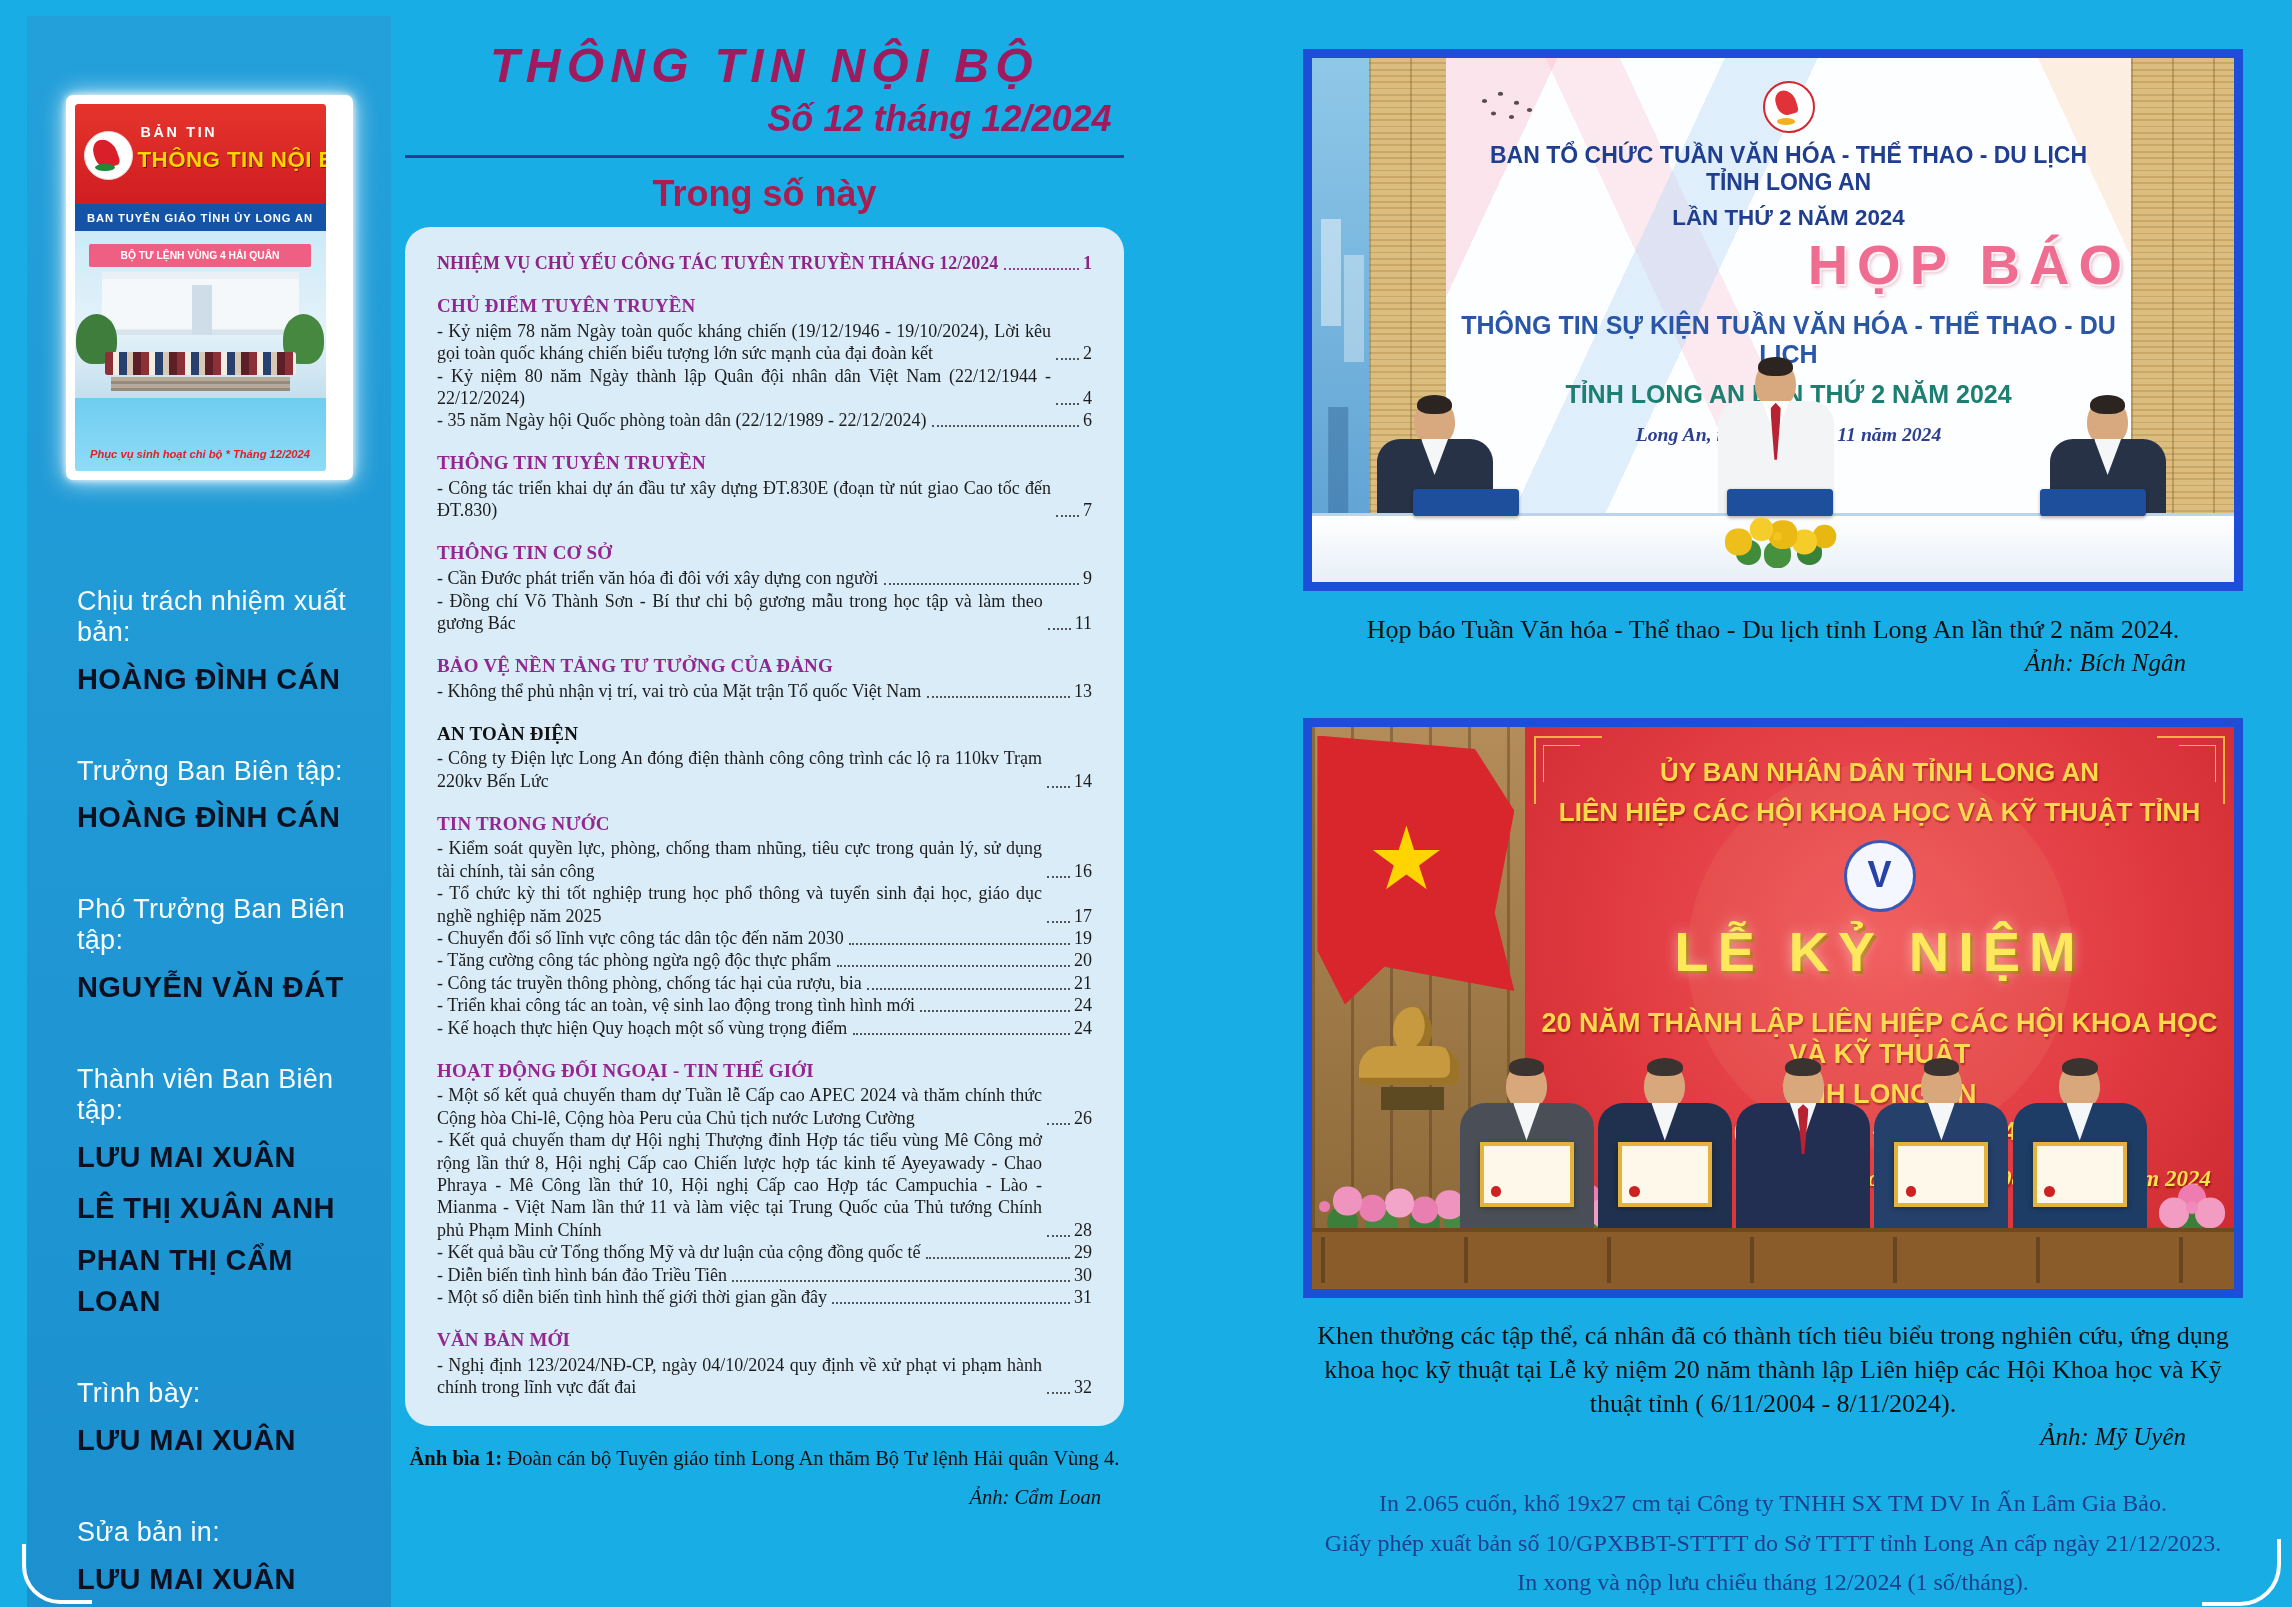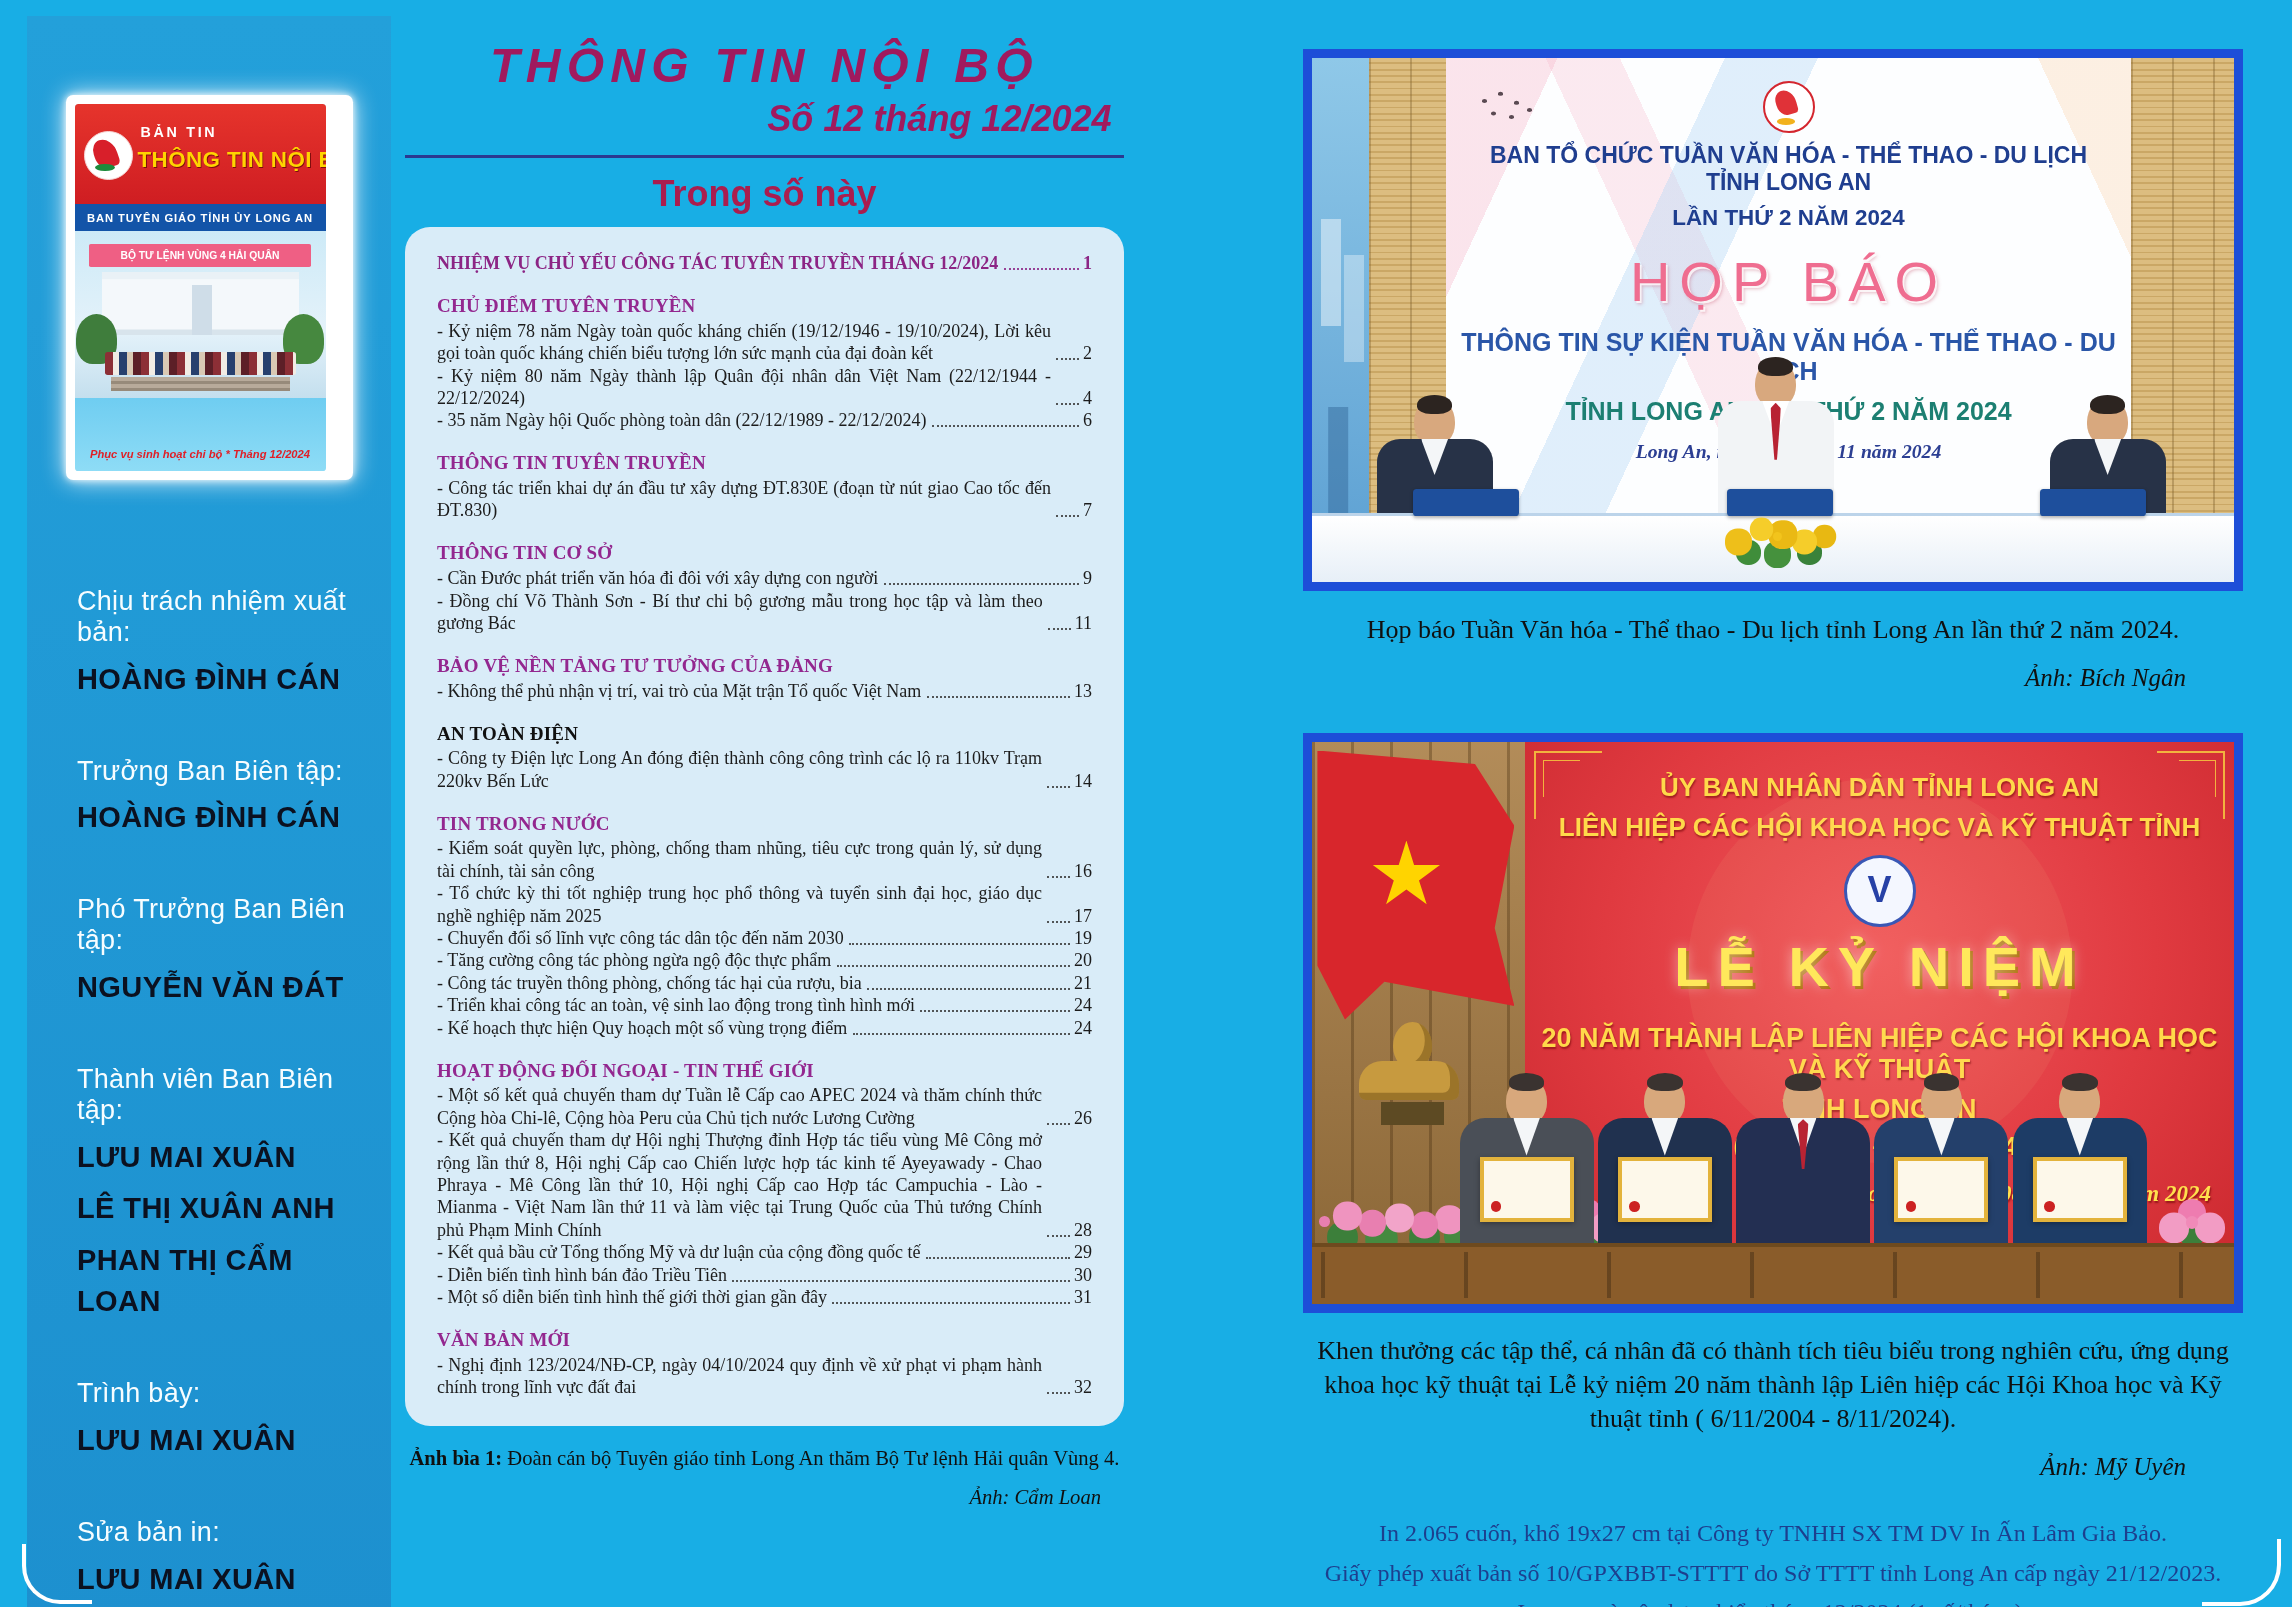--- a/index.html
+++ b/index.html
@@ -85,22 +85,22 @@
       linear-gradient(245deg,rgba(250,205,160,.3) 0 10%,transparent 10% 55%,rgba(246,180,200,.28) 55% 63%,transparent 63%),
       #fdfeff;text-align:center;}
   .birds{position:absolute;left:36px;top:41px;width:5.4px;height:3.6px;border-radius:50%;background:#5a4a52;
       box-shadow:16px -7.2px 0 #5a4a52,32px 1.8px 0 #5a4a52,9px 12.5px 0 #5a4a52,27px 16px 0 #5a4a52,45px 9px 0 #5a4a52;}
   .p1-logo{width:48px;height:48px;border-radius:50%;background:#fff;border:2.7px solid #d4262e;margin:23px auto 9px;position:relative;}
   .p1-logo::before{content:"";position:absolute;left:11.6px;top:7.2px;width:19.7px;height:25px;background:#e03238;
       border-radius:70% 100% 30% 80%;transform:rotate(-16deg);}
   .p1-logo::after{content:"";position:absolute;left:12.5px;bottom:6.3px;width:18px;height:6.3px;background:#f2b21d;border-radius:50%;}
   .p1-org{color:#1f3e8f;font-weight:700;font-size:23px;padding:0 27px;}
   .p1-org2{color:#1f3e8f;font-weight:700;font-size:22.4px;margin-top:9px;}
-  .p1-headline{color:#ef6d90;font-weight:400;font-size:56px;letter-spacing:9px;margin-top:18px;
-      text-shadow:1.8px 1.8px 0 rgba(255,255,255,.8),2.7px 2.7px 3.6px rgba(190,60,90,.35);}
+  .p1-headline{color:#ef6d90;font-weight:700;font-size:56px;letter-spacing:9px;margin-top:1px;
+      text-shadow:1.8px 1.8px 0 rgba(255,255,255,.8),2.7px 2.7px 3.6px rgba(190,60,90,.35);text-align:right;}
   .p1-sub1{color:#2a56a8;font-weight:800;font-size:25px;margin-top:14.3px;padding:0 9px;}
   .p1-sub2{color:#1c7f72;font-weight:800;font-size:25px;margin-top:10.7px;}
   .p1-date{color:#2c3f93;font-style:italic;font-weight:700;font-size:19.7px;margin-top:14.3px;
       font-family:"Liberation Serif","DejaVu Serif",serif;}
   .p1-table{position:absolute;left:0;right:0;bottom:0;height:66px;
       background:linear-gradient(180deg,#ffffff,#e7eff7);border-top:3.6px solid #bcd4ea;}
   .plate{position:absolute;top:-27px;width:106px;height:27px;background:#1e4f9c;border-radius:3.6px;box-shadow:0 1.8px 3.6px rgba(0,0,0,.3);}
   .plate.pl1{left:11%;} .plate.pl2{left:45%;} .plate.pl3{left:79%;}
   .p1-person{position:absolute;width:116px;}
   .p1-person .ph{width:41px;height:48px;border-radius:50% 50% 46% 46%;background:#d8a87e;margin:0 auto;position:relative;}
@@ -112,21 +112,21 @@
   .p1-person.std .pb{height:118px;background:#f2f4f6;}
   .p1-person.std .pb::before{background:#fff;}
   .p1-person.std .pb::after{content:"";position:absolute;left:50%;top:1.8px;transform:translateX(-50%);
       width:10.7px;height:57px;background:#b82333;clip-path:polygon(50% 0,100% 10%,62% 100%,38% 100%,0 10%);}
   .p1a{left:7%;bottom:57px;} .p1b{left:44%;bottom:63px;} .p1c{left:80%;bottom:57px;}
   .bouquet{position:absolute;left:50%;bottom:41px;width:9px;height:9px;border-radius:50%;background:#f2c41c;
       box-shadow:-39px 5.4px 0 9px #eebf1a,-16px -7.2px 0 7.2px #f5cd2a,5.4px -1.8px 0 9.9px #eab914,27px 5.4px 0 8px #f5cd2a,
       47px 0 0 7.2px #e8b812,-29px 16px 0 8px #3f8d3a,0 18px 0 9px #45913d,32px 16px 0 8px #39823a;}
   .photo-caption{margin-top:21.5px;text-align:center;font-family:"Liberation Serif","DejaVu Serif",serif;
       font-size:26px;color:#101010;line-height:34px;padding:0 9px;}
-  .photo-credit{margin-top:17px;text-align:right;padding-right:57px;font-style:italic;
+  .photo-credit{margin-top:2px;text-align:right;padding-right:57px;font-style:italic;
       font-family:"Liberation Serif","DejaVu Serif",serif;font-size:25px;color:#101010;}
   
   .photo2{margin-top:41px;height:580px;background:#c8372f;}
   .p2-wood{position:absolute;left:0;top:0;bottom:0;width:213px;background:#a87c42;}
   .p2-wood::before{content:"";position:absolute;inset:0;background:
       repeating-linear-gradient(90deg,rgba(70,45,15,.35) 0 2.7px,transparent 2.7px 39px),
       linear-gradient(180deg,rgba(255,255,255,.12),rgba(0,0,0,.18));}
   .p2-flag{position:absolute;left:5.4px;top:9px;width:197px;height:269px;background:#d8262c;
       clip-path:polygon(0 0,80% 5%,100% 28%,90% 66%,100% 95%,34% 86%,14% 100%,0 80%);}
   .p2-star{position:absolute;left:54px;top:90px;width:70px;height:70px;background:#ffd400;

